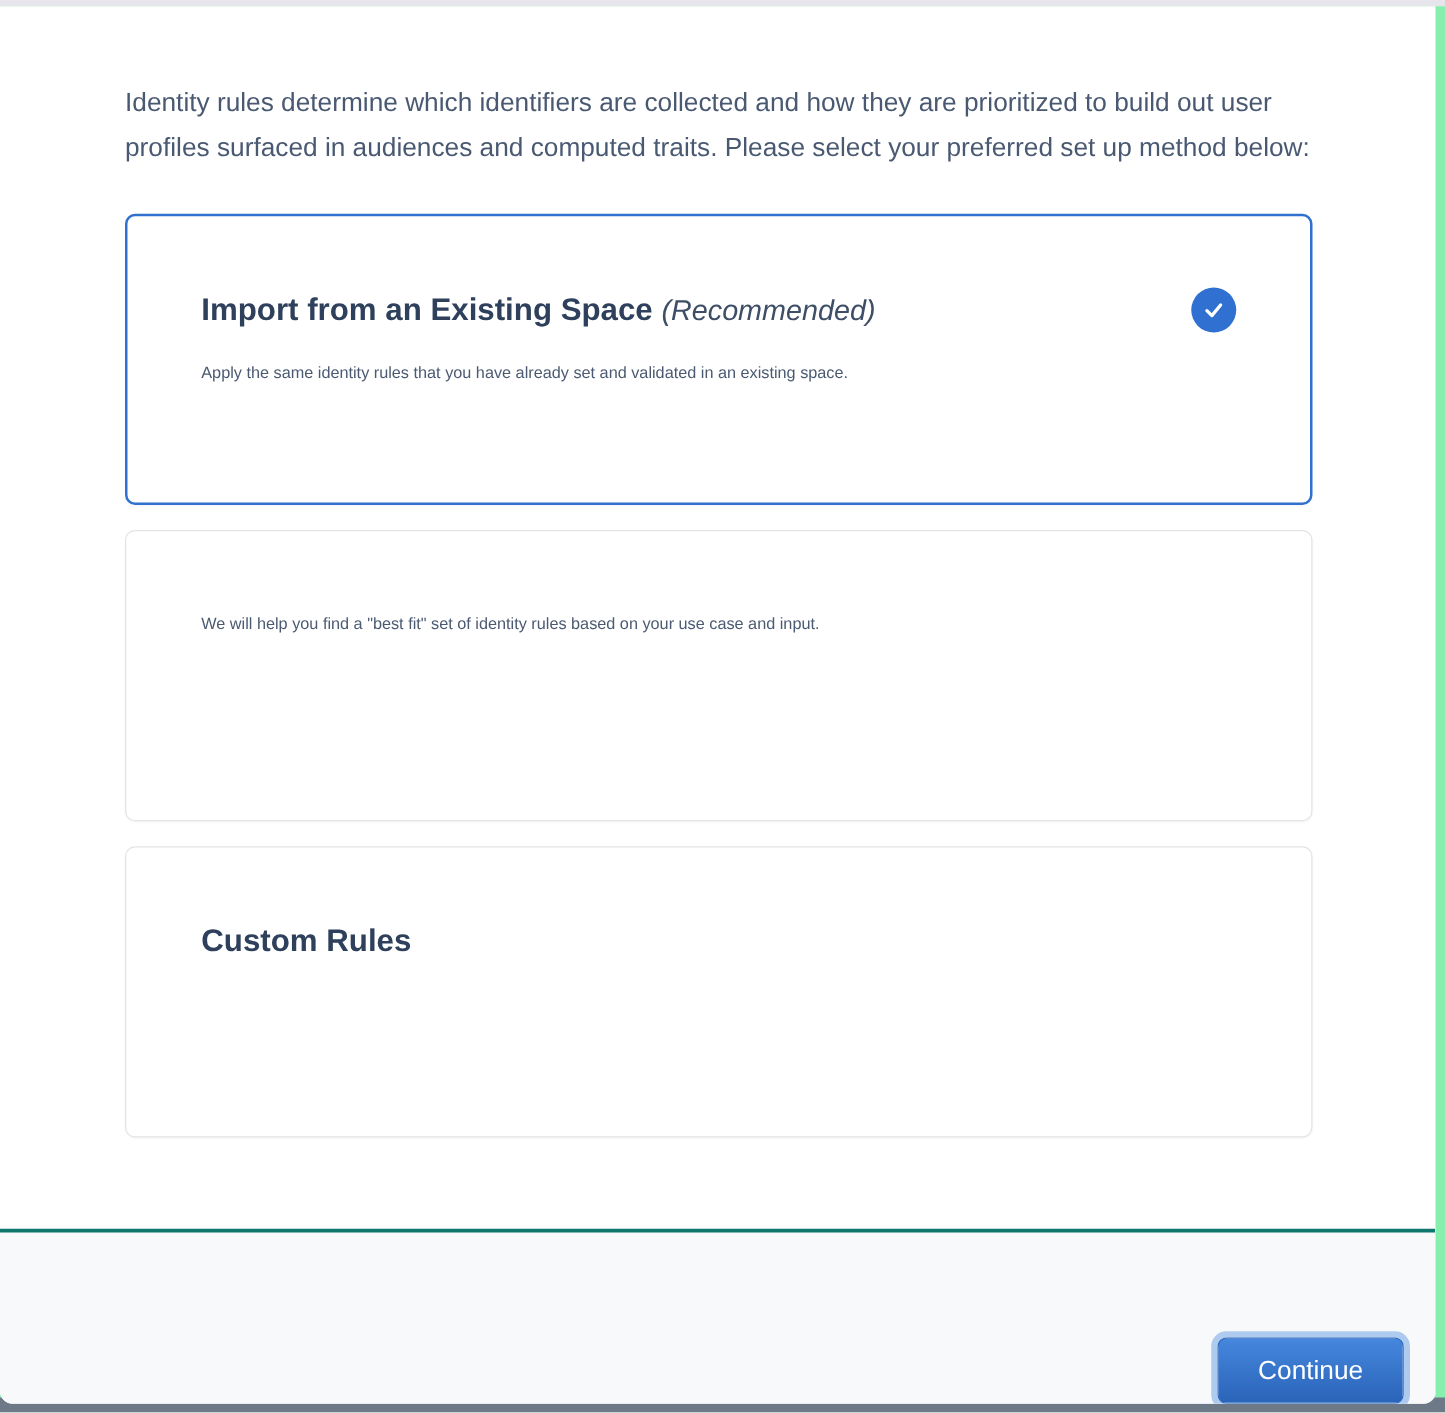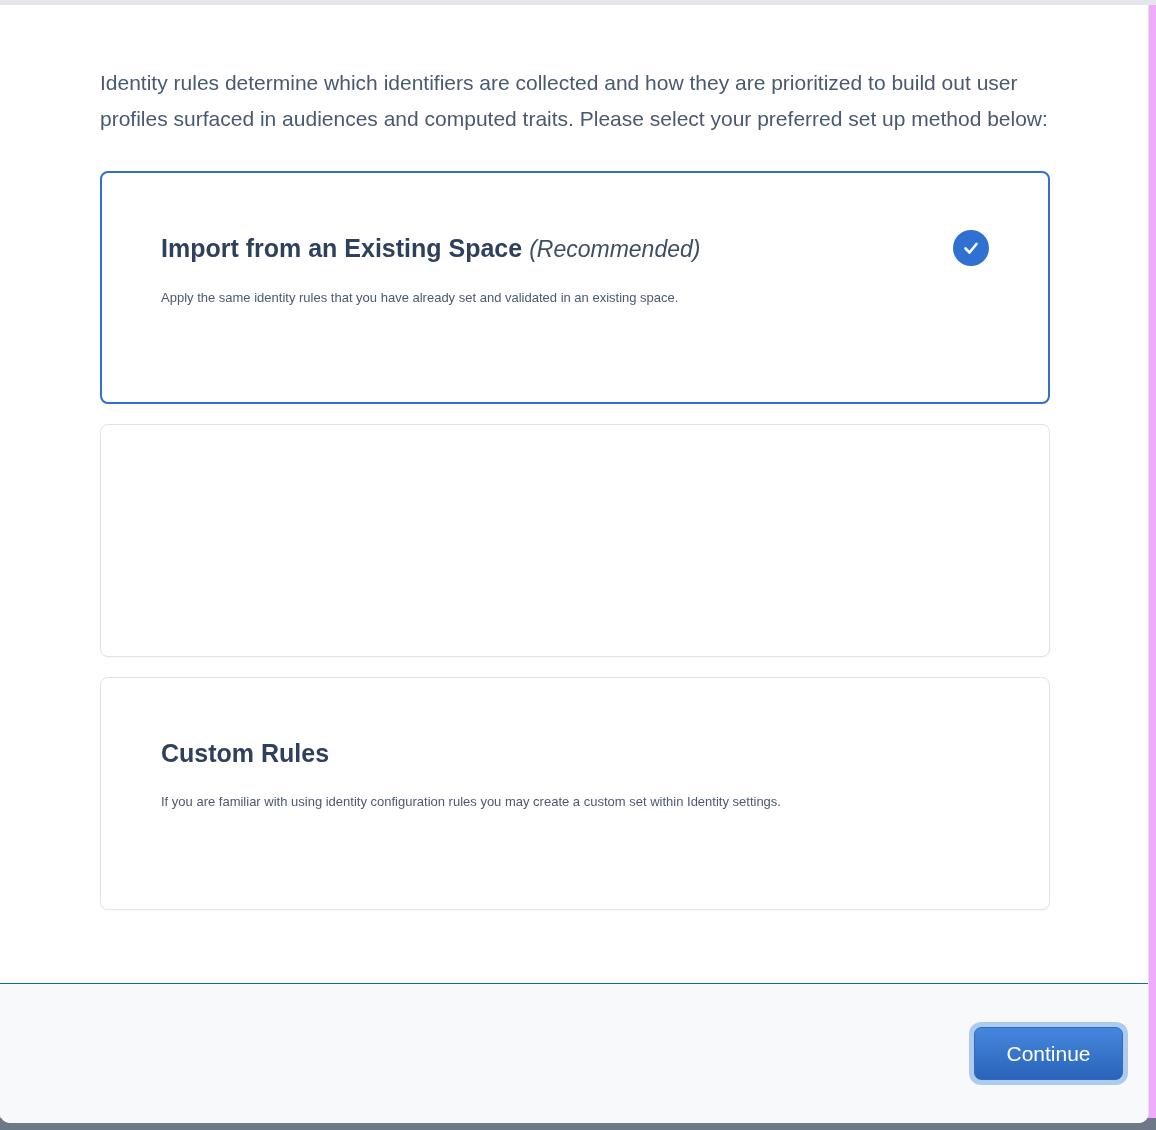--- a/index.html
+++ b/index.html
@@ -5,21 +5,21 @@
   html, body { margin: 0; padding: 0; }
   body {
     width: 1156px; height: 1130px;
     font-family: "Liberation Sans", sans-serif;
     background: #ffffff;
     overflow: hidden;
   }
   .page {
     position: relative;
     width: 1156px; height: 1130px;
-    background: #f0abfc;
+    background: #86efac;
   }
   .top-strip {
     position: absolute; top: 0; left: 0; right: 0; height: 5px;
     background: #e6e5eb;
   }
   .bottom-strip {
     position: absolute; bottom: 0; left: 0; right: 0; height: 12px;
     background: #6e7987;
   }
   .modal {
@@ -91,23 +91,23 @@
   .card-desc {
     margin: 0;
     font-size: 13px;
     line-height: 32px;
     color: #4b5a72;
     max-width: 840px;
   }
   .footer {
     flex: 0 0 140px;
     background: #f8f9fb;
-    border-top: 1px solid #0f766e;
+    border-top: 3px solid #0f766e;
     display: flex;
-    align-items: center;
+    align-items: flex-end;
     justify-content: flex-end;
     padding-right: 25px;
     box-sizing: border-box;
   }
   .continue-btn {
     box-sizing: border-box;
     width: 149px; height: 53px;
     border-radius: 7px;
     border: 1px solid #2e6bc0;
     background: linear-gradient(to bottom, #4587dd 0%, #2a64b9 100%);
@@ -137,27 +137,27 @@
           <div class="check-circle">
             <svg width="20" height="20" viewBox="0 0 20 20" aria-hidden="true">
               <path d="M4.5 10.5 L8.5 14.5 L15.5 6" fill="none" stroke="#ffffff" stroke-width="2.6" stroke-linecap="round" stroke-linejoin="round"></path>
             </svg>
           </div>
         </div>
         <p class="card-desc">Apply the same identity rules that you have already set and validated in an existing space.</p>
       </div>
 
       <div class="card">
+        <p class="card-desc">We will help you find a "best fit" set of identity rules based on your use case and input.</p>
       </div>
 
       <div class="card">
         <div class="card-head">
           <h2 class="card-title"><span>Custom Rules</span></h2>
         </div>
-        <p class="card-desc">If you are familiar with using identity configuration rules you may create a custom set within Identity settings.</p>
       </div>
 
     </div>
 
     <div class="footer">
       <button class="continue-btn">Continue</button>
     </div>
   </div>
 </div>
 

